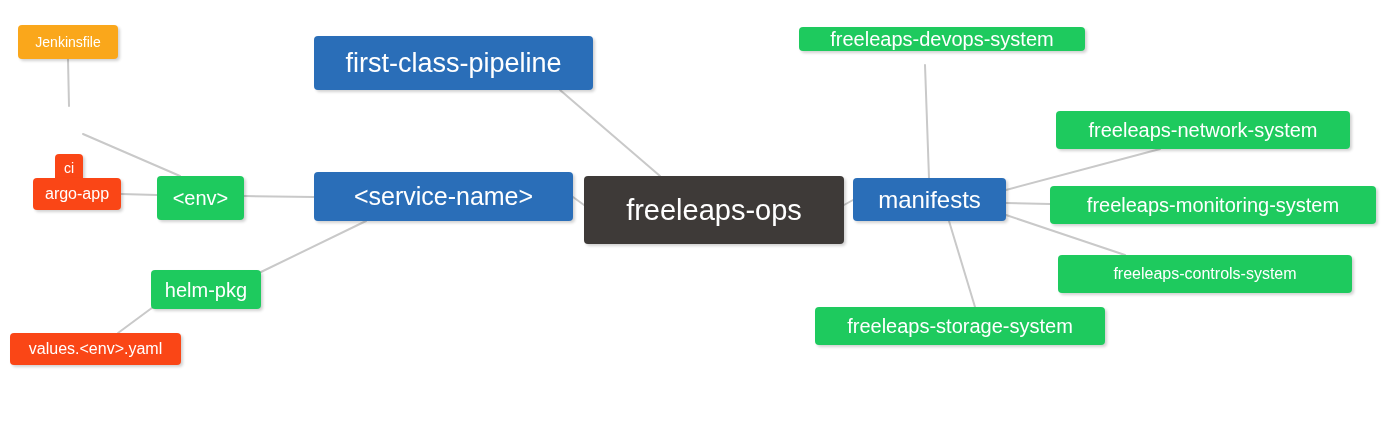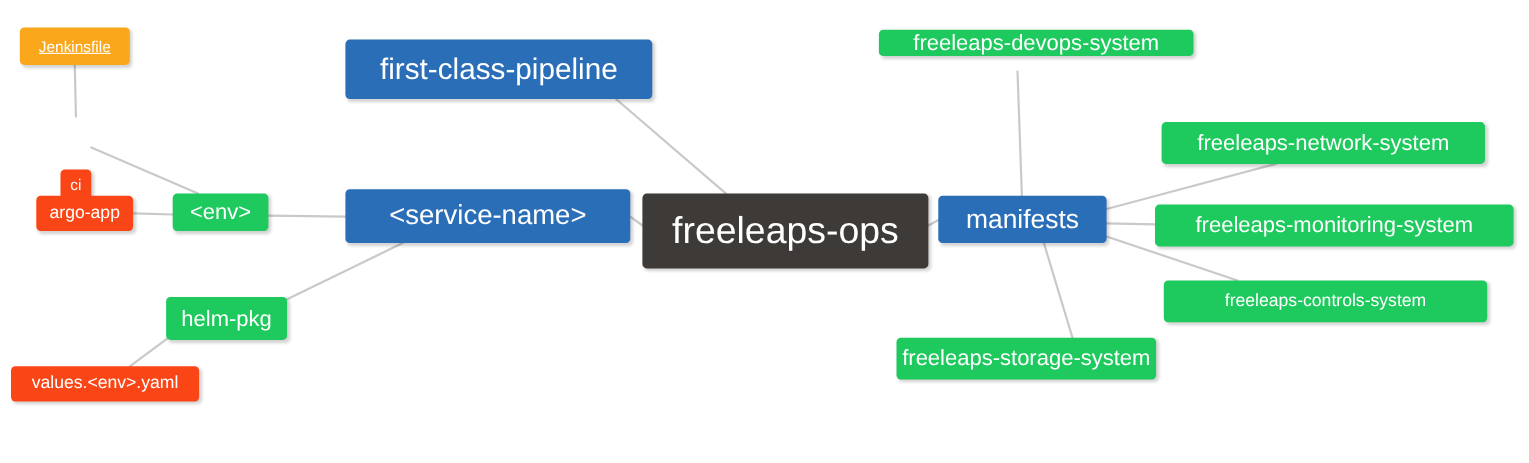--- a/index.html
+++ b/index.html
@@ -61,29 +61,29 @@
       <line x1="68" y1="59" x2="69" y2="106" stroke="#c9c9c9" stroke-width="2" stroke-linecap="round"></line>
       <line x1="366" y1="221" x2="261" y2="272" stroke="#c9c9c9" stroke-width="2" stroke-linecap="round"></line>
       <line x1="168" y1="296" x2="118" y2="333" stroke="#c9c9c9" stroke-width="2" stroke-linecap="round"></line>
       <line x1="929" y1="178" x2="925" y2="65" stroke="#c9c9c9" stroke-width="2" stroke-linecap="round"></line>
       <line x1="1006" y1="190" x2="1160" y2="149" stroke="#c9c9c9" stroke-width="2" stroke-linecap="round"></line>
       <line x1="1006" y1="203" x2="1050" y2="204" stroke="#c9c9c9" stroke-width="2" stroke-linecap="round"></line>
       <line x1="1006" y1="215" x2="1125" y2="255" stroke="#c9c9c9" stroke-width="2" stroke-linecap="round"></line>
       <line x1="949" y1="221" x2="975" y2="307" stroke="#c9c9c9" stroke-width="2" stroke-linecap="round"></line>
     </svg>
   <div id="node-layer">
-      <div class="node n-root" style="left: 584px; top: 176px; width: 260px; height: 68px; font-size: 34px;">freeleaps-ops</div>
+      <div class="node n-root" style="left: 584px; top: 176px; width: 260px; height: 68px; font-size: 29px;">freeleaps-ops</div>
       <div class="node n-blue" style="left: 314px; top: 36px; width: 279px; height: 54px; font-size: 27px; text-align: right;">first-class-pipeline</div>
       <div class="node n-blue" style="left: 314px; top: 172px; width: 259px; height: 49px; font-size: 25px;">&lt;service-name&gt;</div>
       <div class="node n-blue" style="left: 853px; top: 178px; width: 153px; height: 43px; font-size: 24px;">manifests</div>
-      <div class="node n-green" style="left: 157px; top: 176px; width: 87px; height: 34px; font-size: 20px;">&lt;env&gt;</div>
+      <div class="node n-green" style="left: 157px; top: 176px; width: 87px; height: 44px; font-size: 20px;">&lt;env&gt;</div>
       <div class="node n-green" style="left: 151px; top: 270px; width: 110px; height: 39px; font-size: 20px;">helm-pkg</div>
       <div class="node n-red" style="left: 55px; top: 106px; width: 28px; height: 28px; font-size: 14px; margin-top: 48px;">ci</div>
       <div class="node n-red" style="left: 33px; top: 178px; width: 88px; height: 32px; font-size: 16px;">argo-app</div>
       <div class="node n-red" style="left: 10px; top: 333px; width: 171px; height: 32px; font-size: 16px;">values.&lt;env&gt;.yaml</div>
-      <div class="node n-orange" style="left: 18px; top: 25px; width: 100px; height: 34px; font-size: 14px; text-decoration: underline;">Jenkinsfile</div>
+      <div class="node n-orange" style="left: 18px; top: 25px; width: 100px; height: 34px; font-size: 14px;">Jenkinsfile</div>
       <div class="node n-green" style="left: 799px; top: 27px; width: 286px; height: 24px; font-size: 20px;">freeleaps-devops-system</div>
       <div class="node n-green" style="left: 1056px; top: 111px; width: 294px; height: 38px; font-size: 20px;">freeleaps-network-system</div>
       <div class="node n-green" style="left: 1050px; top: 186px; width: 326px; height: 38px; font-size: 20px;">freeleaps-monitoring-system</div>
       <div class="node n-green" style="left: 1058px; top: 255px; width: 294px; height: 38px; font-size: 16px;">freeleaps-controls-system</div>
-      <div class="node n-green" style="left: 815px; top: 307px; width: 236px; height: 38px; font-size: 20px;">freeleaps-storage-system</div>
+      <div class="node n-green" style="left: 815px; top: 307px; width: 290px; height: 38px; font-size: 20px;">freeleaps-storage-system</div>
     </div>
 </div>
 
 </body></html>

